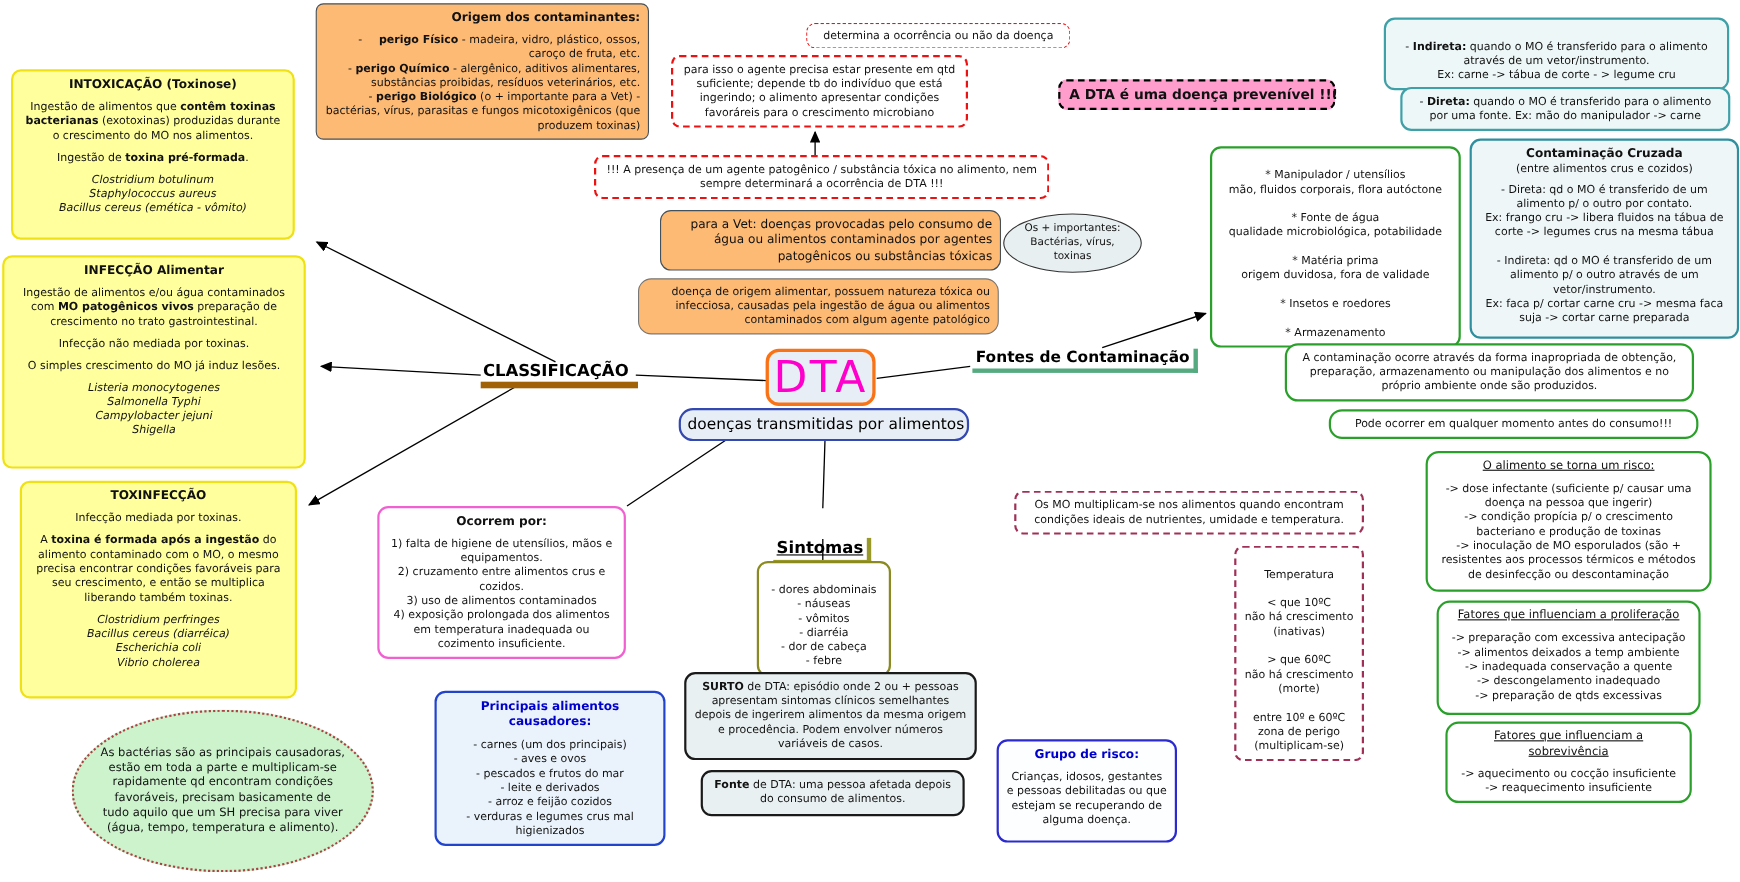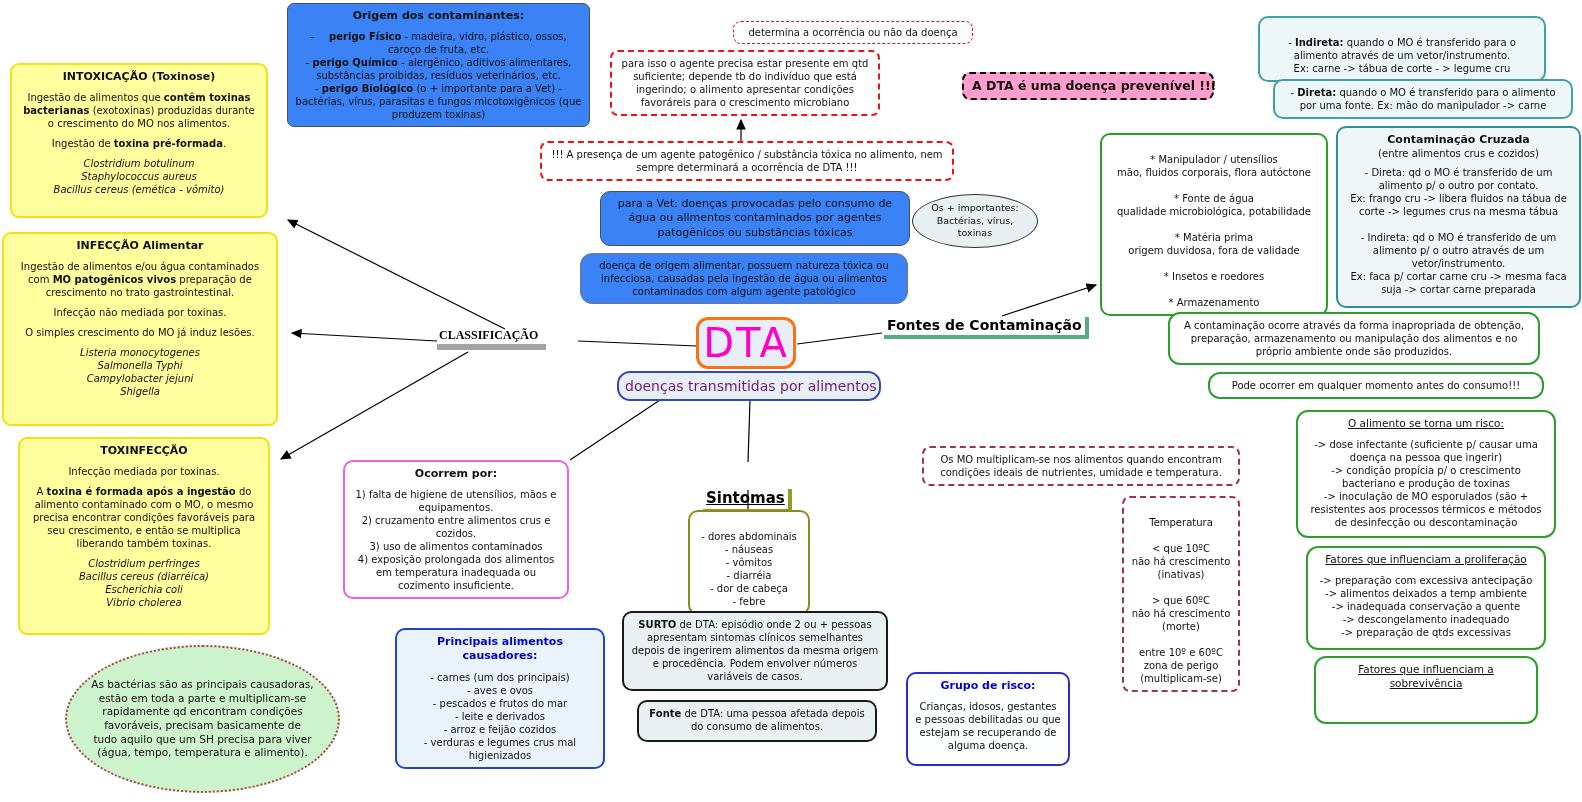--- a/index.html
+++ b/index.html
@@ -8,41 +8,41 @@
   .box{position:absolute;box-sizing:border-box;text-align:center;font-size:10px;line-height:1.3;
        padding:5px 7px;border-radius:9px;}
   .pre{white-space:pre-line;}
   .bt{font-weight:bold;font-size:11px;margin-bottom:7px;}
   .bp{margin-bottom:7px;}
   .italic{font-style:italic;}
   .nowrap{white-space:nowrap;}
   .flexc{display:flex;align-items:center;justify-content:center;}
 
   .yellow{background:#ffff9e;border:2px solid #f0e114;}
-  .grayblue{background:#3b82f6;border:1px solid #44505a;border-radius:7px;}
+  .grayblue{background:#fdba74;border:1px solid #44505a;border-radius:7px;text-align:right;}
   .reddash{background:#fff;border:2px dashed #ee1111;border-radius:8px;}
   .maroondash{background:#fff;border:2px dashed #a03058;border-radius:8px;}
   .tealbox{background:#eef7f7;border:2px solid #3fa0a8;border-radius:10px;}
   .greenbox{background:#fff;border:2px solid #2aa02a;border-radius:12px;}
   .cruz{background:#eef6f8;border:2px solid #2f8f9e;border-radius:10px;}
   .bluebox{background:#eaf3fb;border:2px solid #2244cc;border-radius:10px;}
   .gruporisco{background:#fdfeff;border:2px solid #2a2ad0;border-radius:10px;}
   .pinkborder{background:#fff;border:2px solid #f060d0;border-radius:10px;}
   .olivebox{background:#fff;border:2px solid #8a8a20;border-radius:10px;}
   .blackbox{background:#e9f0f1;border:2px solid #1a1a1a;border-radius:10px;}
   .pinknote{background:#ff9ecd;border:2px dashed #000;border-radius:8px;font-weight:bold;font-size:12.5px;}
   .greenellipse{background:#cdf3cd;border:2px dotted #aa4444;border-radius:50%;}
   .grayellipse{background:#e8eff1;border:1.5px solid #333;border-radius:50%;font-size:9.5px;}
 
   .dtabox{background:#e8eef5;border:3px solid #f97316;border-radius:12px;color:#ff00cc;
           font-size:40px;letter-spacing:2px;}
-  .subtitlebox{background:#e8eef5;border:2px solid #3348b0;border-radius:13px;color:#701a75;
+  .subtitlebox{background:#e8eef5;border:2px solid #3348b0;border-radius:13px;color:#000000;
           font-size:14px;}
   .map-label{position:absolute;font-weight:bold;color:#000;}
-  .lab-classificacao{font-size:12px;border-bottom:6px solid #a3a3a3;padding:0 8px 1px 2px;font-family:Liberation Serif, serif;}
+  .lab-classificacao{font-size:15px;border-bottom:6px solid #a16207;padding:0 8px 1px 2px;}
   .lab-sintomas{font-size:15px;text-decoration:underline;border-bottom:4px solid #99992a;
                 border-right:4px solid #99992a;padding:0 3px 2px 3px;margin-top:27px;}
   .lab-fontes{font-size:14px;border-bottom:4px solid #55aa80;border-right:4px solid #55aa80;
               padding:0 3px 2px 3px;}
   .utitle{font-weight:normal;text-decoration:underline;margin-bottom:7px;font-size:10.5px;}
   .bluetitle{color:#0000cc;font-weight:bold;font-size:11px;margin-bottom:7px;}
   svg.connectors{position:absolute;left:0;top:0;}
 </style>
 </head>
 <body>
@@ -149,21 +149,21 @@
   <div class="map-label lab-classificacao" style="left:437px;top:328px">
     <span>CLASSIFICAÇÃO</span>
   </div>
   <div class="map-label lab-sintomas" style="left:703px;top:462px">
     <span>Sintomas</span>
   </div>
   <div class="map-label lab-fontes" style="left:884px;top:317px">
     <span>Fontes de Contaminação</span>
   </div>
 
-  <div class="box tealbox pre" style="left:1258px;top:16px;width:288px;min-height:50px">
+  <div class="box tealbox pre" style="left:1258px;top:16px;width:314px;min-height:50px">
     <span><span>- </span><span style="font-weight: bold;">Indireta:</span><span> quando o MO é transferido para o alimento através de um vetor/instrumento.
 Ex: carne -&gt; tábua de corte - &gt; legume cru</span></span>
   </div>
   <div class="box tealbox" style="left:1273px;top:79px;width:300px;min-height:36px">
     <span><span>- </span><span style="font-weight: bold;">Direta:</span><span> quando o MO é transferido para o alimento por uma fonte. Ex: mão do manipulador -&gt; carne</span></span>
   </div>
 
   <div class="box greenbox pre" style="left:1100px;top:133px;width:228px;min-height:170px;border-radius:10px">
     <span>* Manipulador / utensílios
 mão, fluidos corporais, flora autóctone
@@ -207,20 +207,22 @@
     <div class="utitle">Fatores que influenciam a proliferação</div>
     <div class="pre">-&gt; preparação com excessiva antecipação
 -&gt; alimentos deixados a temp ambiente
 -&gt; inadequada conservação a quente
 -&gt; descongelamento inadequado
 -&gt; preparação de qtds excessivas</div>
   </div>
 
   <div class="box greenbox" style="left:1314px;top:656px;width:224px;min-height:68px">
     <div class="utitle">Fatores que influenciam a sobrevivência</div>
+    <div class="pre">-&gt; aquecimento ou cocção insuficiente
+-&gt; reaquecimento insuficiente</div>
   </div>
 
   <div class="box maroondash" style="left:922px;top:446px;width:318px;min-height:40px">
     <span>Os MO multiplicam-se nos alimentos quando encontram condições ideais de nutrientes, umidade e temperatura.</span>
   </div>
 
   <div class="box maroondash pre" style="left:1122px;top:496px;width:118px;min-height:184px;font-size:10px">
     <span>Temperatura
 
 &lt; que 10ºC

